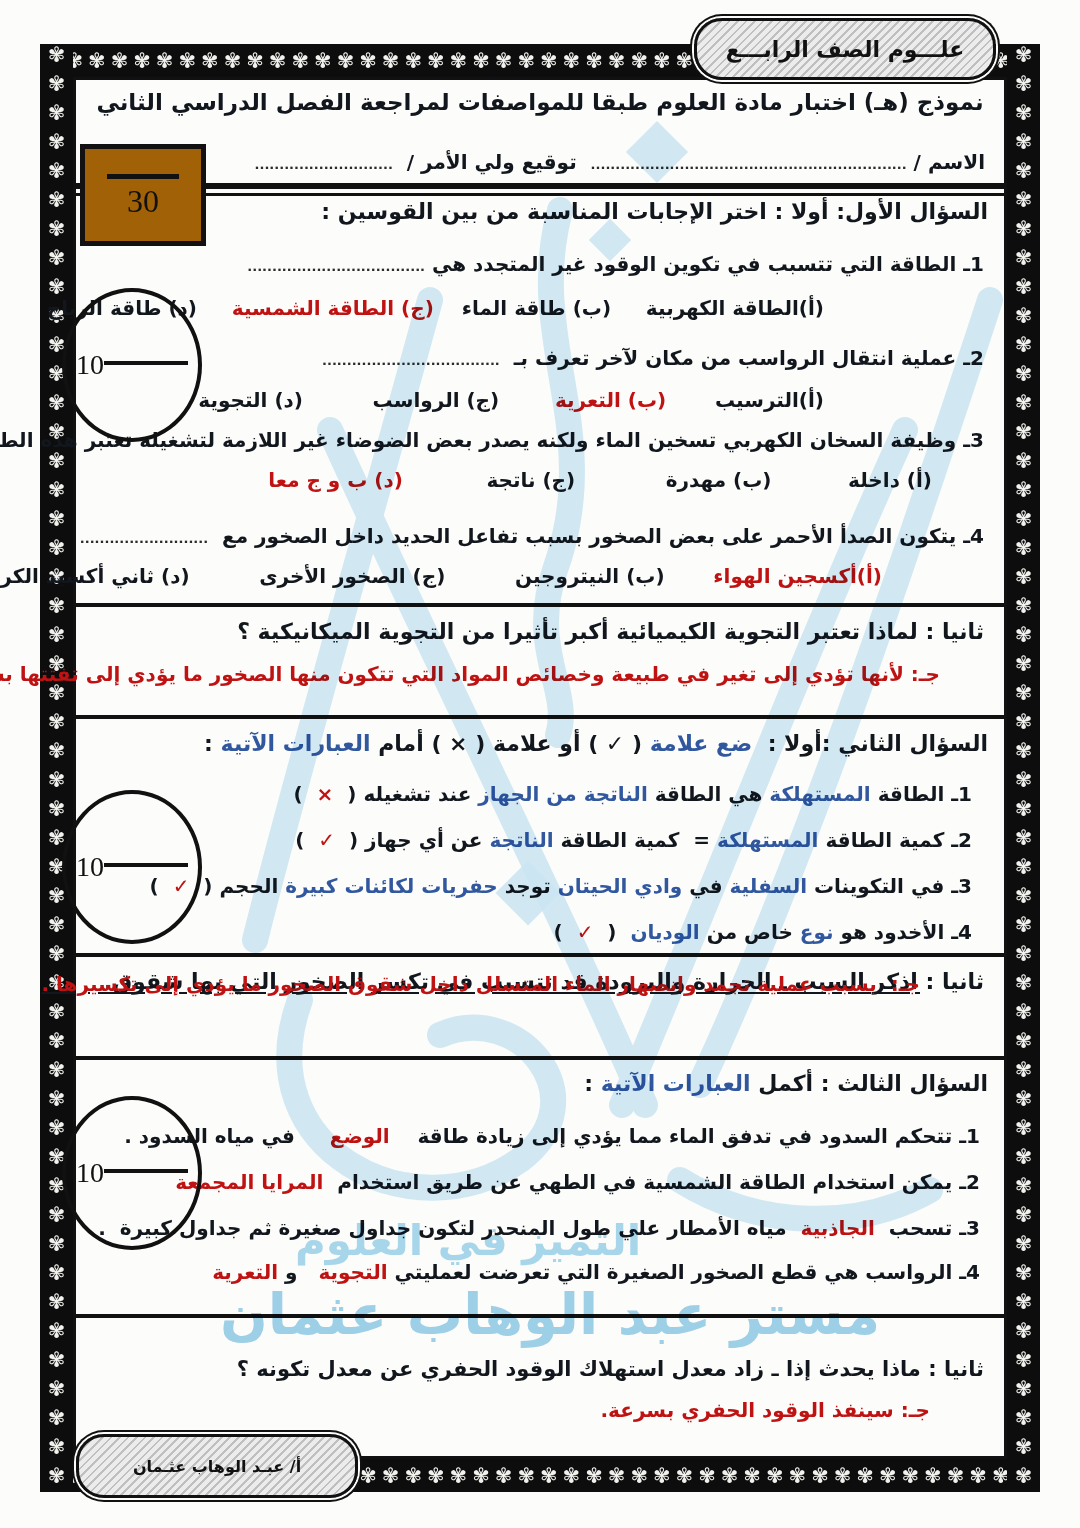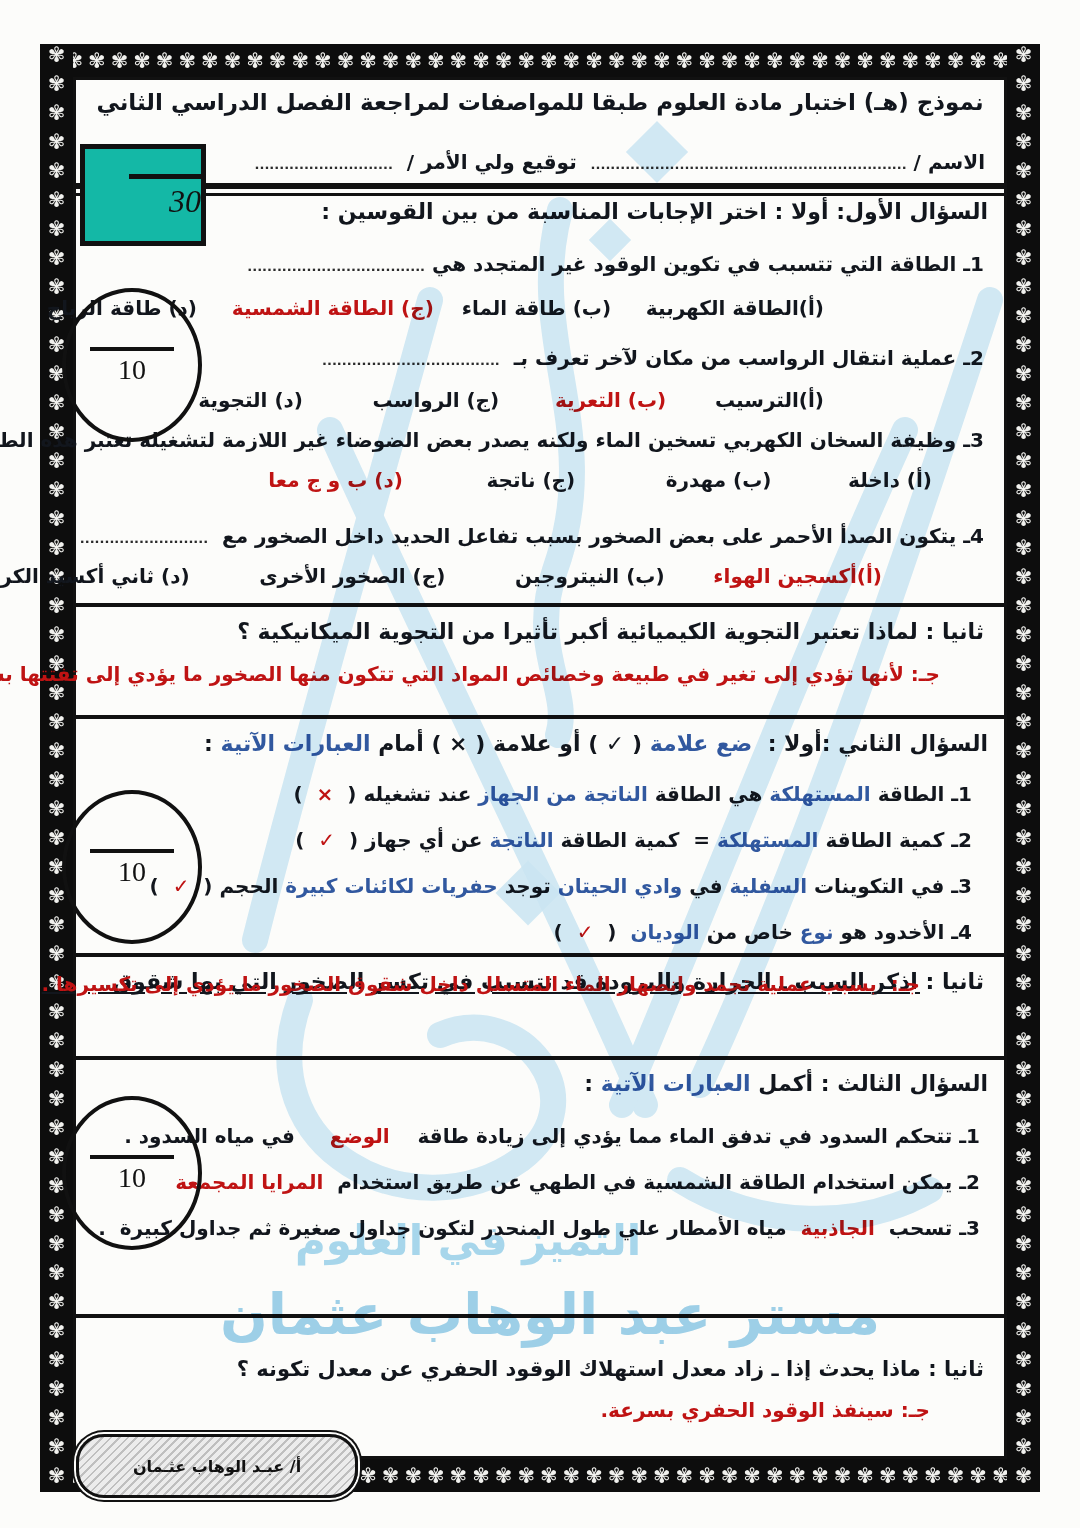--- a/index.html
+++ b/index.html
@@ -22,26 +22,26 @@
   .t{position:absolute;z-index:4;font-weight:bold;color:#12161d;white-space:pre;line-height:1.25;}
   .c-r{color:#bf1313;}
   .c-b{color:#31589f;}
   .c-d{font-size:13px;font-weight:600;letter-spacing:.5px;color:#2a2a2a;}
   .heading{font-size:22px;text-align:right;}
   .stem{font-size:20px;}
   .opts{font-size:20px;}
   .ans{font-size:20px;}
   
   .scorebox{position:absolute;left:80px;top:144px;width:116px;height:92px;border:5px solid #111;
-            background:#14b8a6;z-index:5;display:flex;flex-direction:column;justify-content:center;font-style:italic;}
+            background:#a16207;z-index:5;display:flex;flex-direction:column;align-items:center;justify-content:center;}
   .scorebox .bar{width:72px;height:5px;background:#111;margin-bottom:6px;}
   .scorebox .num{font-family:"Liberation Serif",serif;font-size:32px;color:#111;line-height:1;}
   
   .circ{position:absolute;width:132px;height:146px;border:4px solid #111;border-radius:50%;z-index:4;
-        display:flex;flex-direction:column;align-items:center;justify-content:center;background:transparent;}
+        display:flex;flex-direction:row;align-items:center;justify-content:center;background:transparent;}
   .circ .bar{width:84px;height:4px;background:#111;margin-bottom:5px;}
   .circ .num{font-family:"Liberation Serif",serif;font-size:28px;color:#111;line-height:1;}
   
   .banner{position:absolute;z-index:7;border:3px solid #111;border-radius:28px;
           background:repeating-linear-gradient(135deg,#ececec 0 4px,#bfbfbf 4px 6px);
           display:flex;align-items:center;justify-content:center;
           font-weight:bold;color:#111;box-shadow:0 0 0 2px #fcfcfa, 0 0 0 4px #111;}
   .banner-corner{left:694px;top:18px;width:296px;height:56px;font-size:22px;}
   .banner-footer{left:76px;top:1434px;width:276px;height:58px;font-size:16px;}
   
@@ -84,20 +84,23 @@
     </g>
     <g fill="#cde8f7" opacity="0.85">
       <rect x="635" y="130" width="44" height="44" transform="rotate(45 657 152)"></rect>
       <rect x="595" y="225" width="30" height="30" transform="rotate(45 610 240)"></rect>
       <rect x="505" y="870" width="46" height="46" transform="rotate(45 528 893)"></rect>
     </g>
   </svg>
   <div class="wm-text-small">التميز في العلوم</div>
   <div class="wm-text-big">مستر عبد الوهاب عثمان</div>
 
+  <div class="banner banner-corner">
+    <span>علـــوم الصف الرابـــع</span>
+  </div>
 
   <div class="t" style="top:88px;left:0;right:0;text-align:center;font-size:23px;">نموذج (هـ) اختبار مادة العلوم طبقا للمواصفات لمراجعة الفصل الدراسي الثاني</div>
   <div class="t" style="top:150px;right:95px;font-size:20px;"><span>الاسم / </span><span class="c-d">................................................................</span><span>  توقيع ولي الأمر /  </span><span class="c-d">............................</span></div>
 
   <div class="rule-thick" style="top:183px;"></div>
   <div class="scorebox">
     <div class="bar"></div>
     <div class="num">30</div>
   </div>
 
@@ -134,20 +137,21 @@
 
   <div class="rule" style="top:953px;"></div>
   <div class="t heading" style="top:968px;right:96px;"><span>ثانيا : اذكر السبب ـ الحرارة والبرودة قد تتسبب في تكسر الصخور التي بها شقوق.</span></div>
   <div class="t ans" style="top:972px;right:160px;text-decoration:underline;"><span class="c-r">جـ:  بسبب عملية تجمد وانصهار الماء المتسلل داخل شقوق الصخور ما يؤدي إلى تكسيرها .</span></div>
   <div class="rule" style="top:1056px;"></div>
 
   <div class="t heading" style="top:1070px;right:92px;"><span>السؤال الثالث : أكمل </span><span class="c-b">العبارات الآتية</span><span> :</span></div>
   <div class="t stem" style="top:1124px;right:100px;"><span>1ـ تتحكم السدود في تدفق الماء مما يؤدي إلى زيادة طاقة    </span><span class="c-r">الوضع</span><span>     في مياه السدود .</span></div>
   <div class="t stem" style="top:1170px;right:100px;"><span>2ـ يمكن استخدام الطاقة الشمسية في الطهي عن طريق استخدام  </span><span class="c-r">المرايا المجمعة</span></div>
   <div class="t stem" style="top:1216px;right:100px;"><span>3ـ تسحب  </span><span class="c-r">الجاذبية</span><span>  مياه الأمطار علي طول المنحدر لتكون جداول صغيرة ثم جداول كبيرة  .</span></div>
+  <div class="t stem" style="top:1260px;right:100px;"><span>4ـ الرواسب هي قطع الصخور الصغيرة التي تعرضت لعمليتي </span><span class="c-r">التجوية</span><span>   و </span><span class="c-r">التعرية</span></div>
 
   <div class="circ" style="left:62px;top:1096px;">
     <div class="bar"></div>
     <div class="num">10</div>
   </div>
 
   <div class="rule" style="top:1314px;"></div>
   <div class="t heading" style="top:1356px;right:96px;font-size:21px;"><span>ثانيا : ماذا يحدث إذا ـ زاد معدل استهلاك الوقود الحفري عن معدل تكونه ؟</span></div>
   <div class="t ans" style="top:1398px;right:150px;"><span class="c-r">جـ: سينفذ الوقود الحفري بسرعة.</span></div>
 

